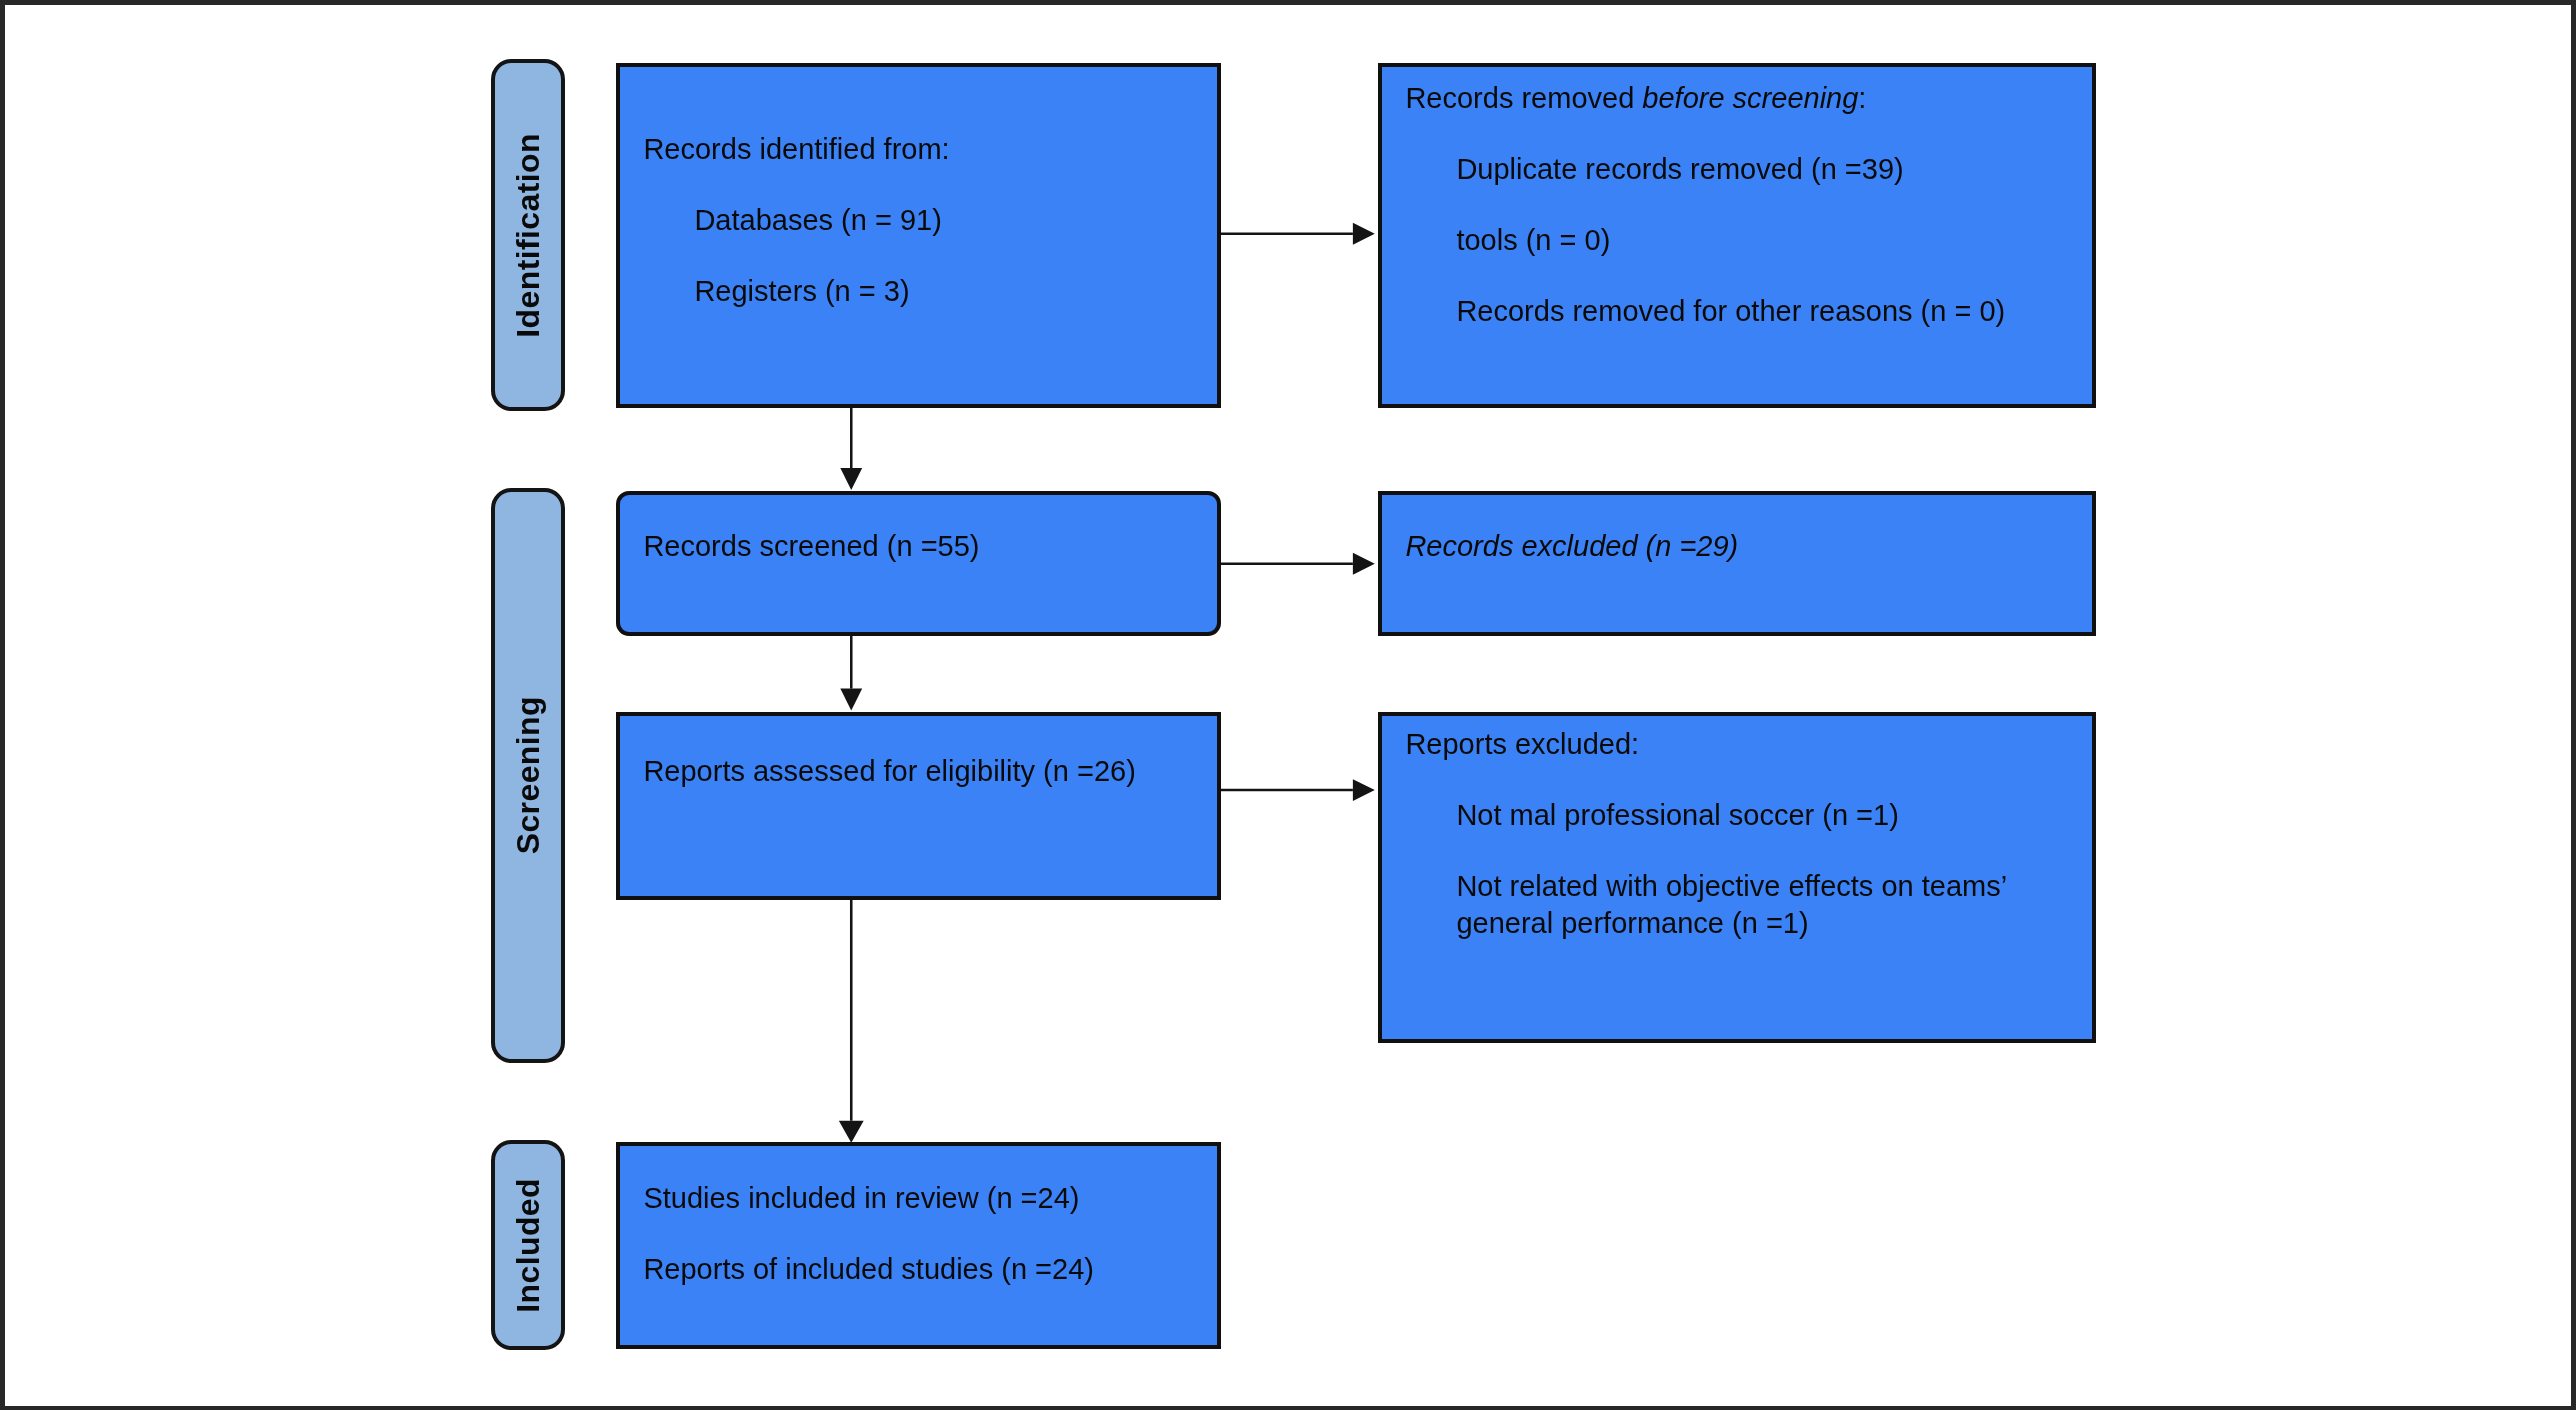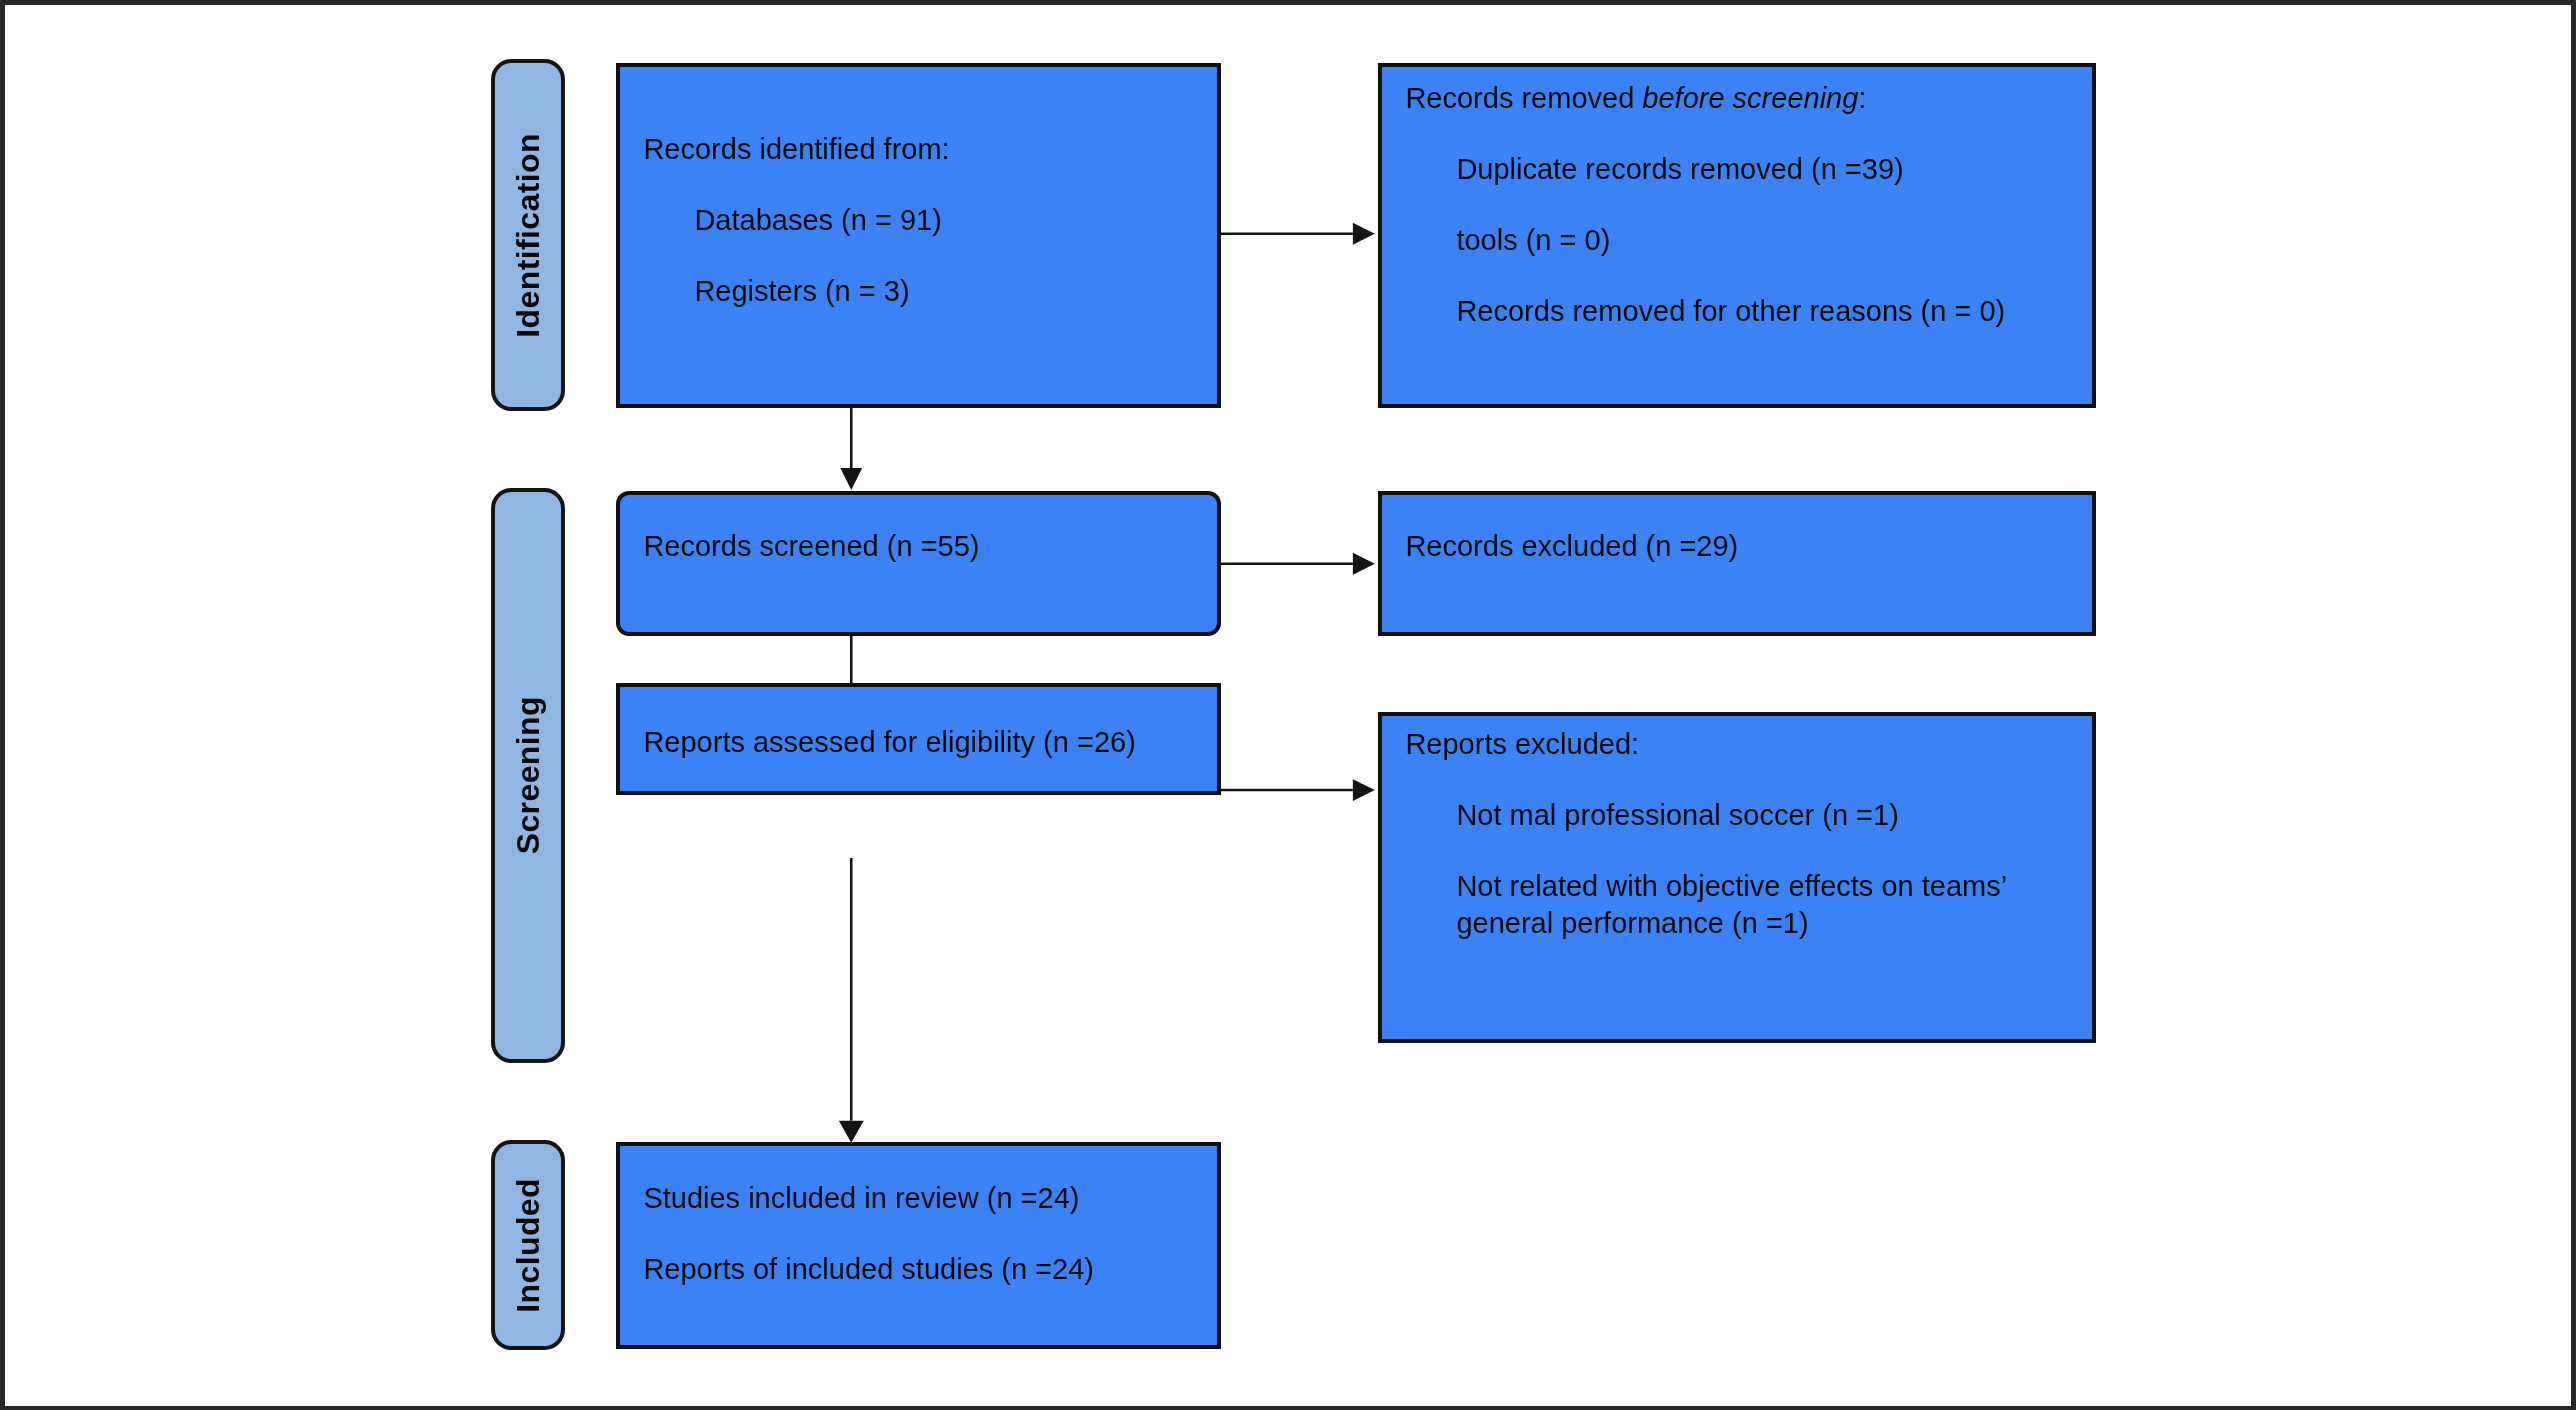--- a/index.html
+++ b/index.html
@@ -22,24 +22,24 @@
   .box {
     position: absolute;
     background: #3b82f6;
     border: 4.4px solid #101010;
   }
   .col1 { left: 611px;  width: 605px; }
   .col2 { left: 1373px; width: 718px; }
 
   #box-identified       { top: 58px;   height: 345px; padding: 64px 14.6px 0 23.4px; }
   #box-screened         { top: 486px;  height: 145px; padding: 33px 14.6px 0 23.4px; border-radius: 13px; }
-  #box-assessed         { top: 678px;  height: 112px; padding: 37px 14.6px 0 23.4px; }
+  #box-assessed         { top: 707px;  height: 188px; padding: 37px 14.6px 0 23.4px; }
   #box-included         { top: 1137px; height: 207px; padding: 34px 14.6px 0 23.4px; }
   #box-removed          { top: 58px;   height: 345px; padding: 13px 14.6px 0 23.4px; }
-  #box-excluded         { top: 486px;  height: 145px; padding: 33px 14.6px 0 23.4px; }
+  #box-excluded         { top: 486px;  height: 145px; padding: 33px 14.6px 0 23.4px; font-style: italic; }
   #box-reports-excluded { top: 707px;  height: 331px; padding: 9.5px 14.6px 0 23.4px; }
 
   .box p { margin: 0 0 34px 0; }
   .box p:last-child { margin-bottom: 0; }
   .indent { padding-left: 51px; }
   .tline { display: block; }
 
   
   .stage {
     position: absolute;

